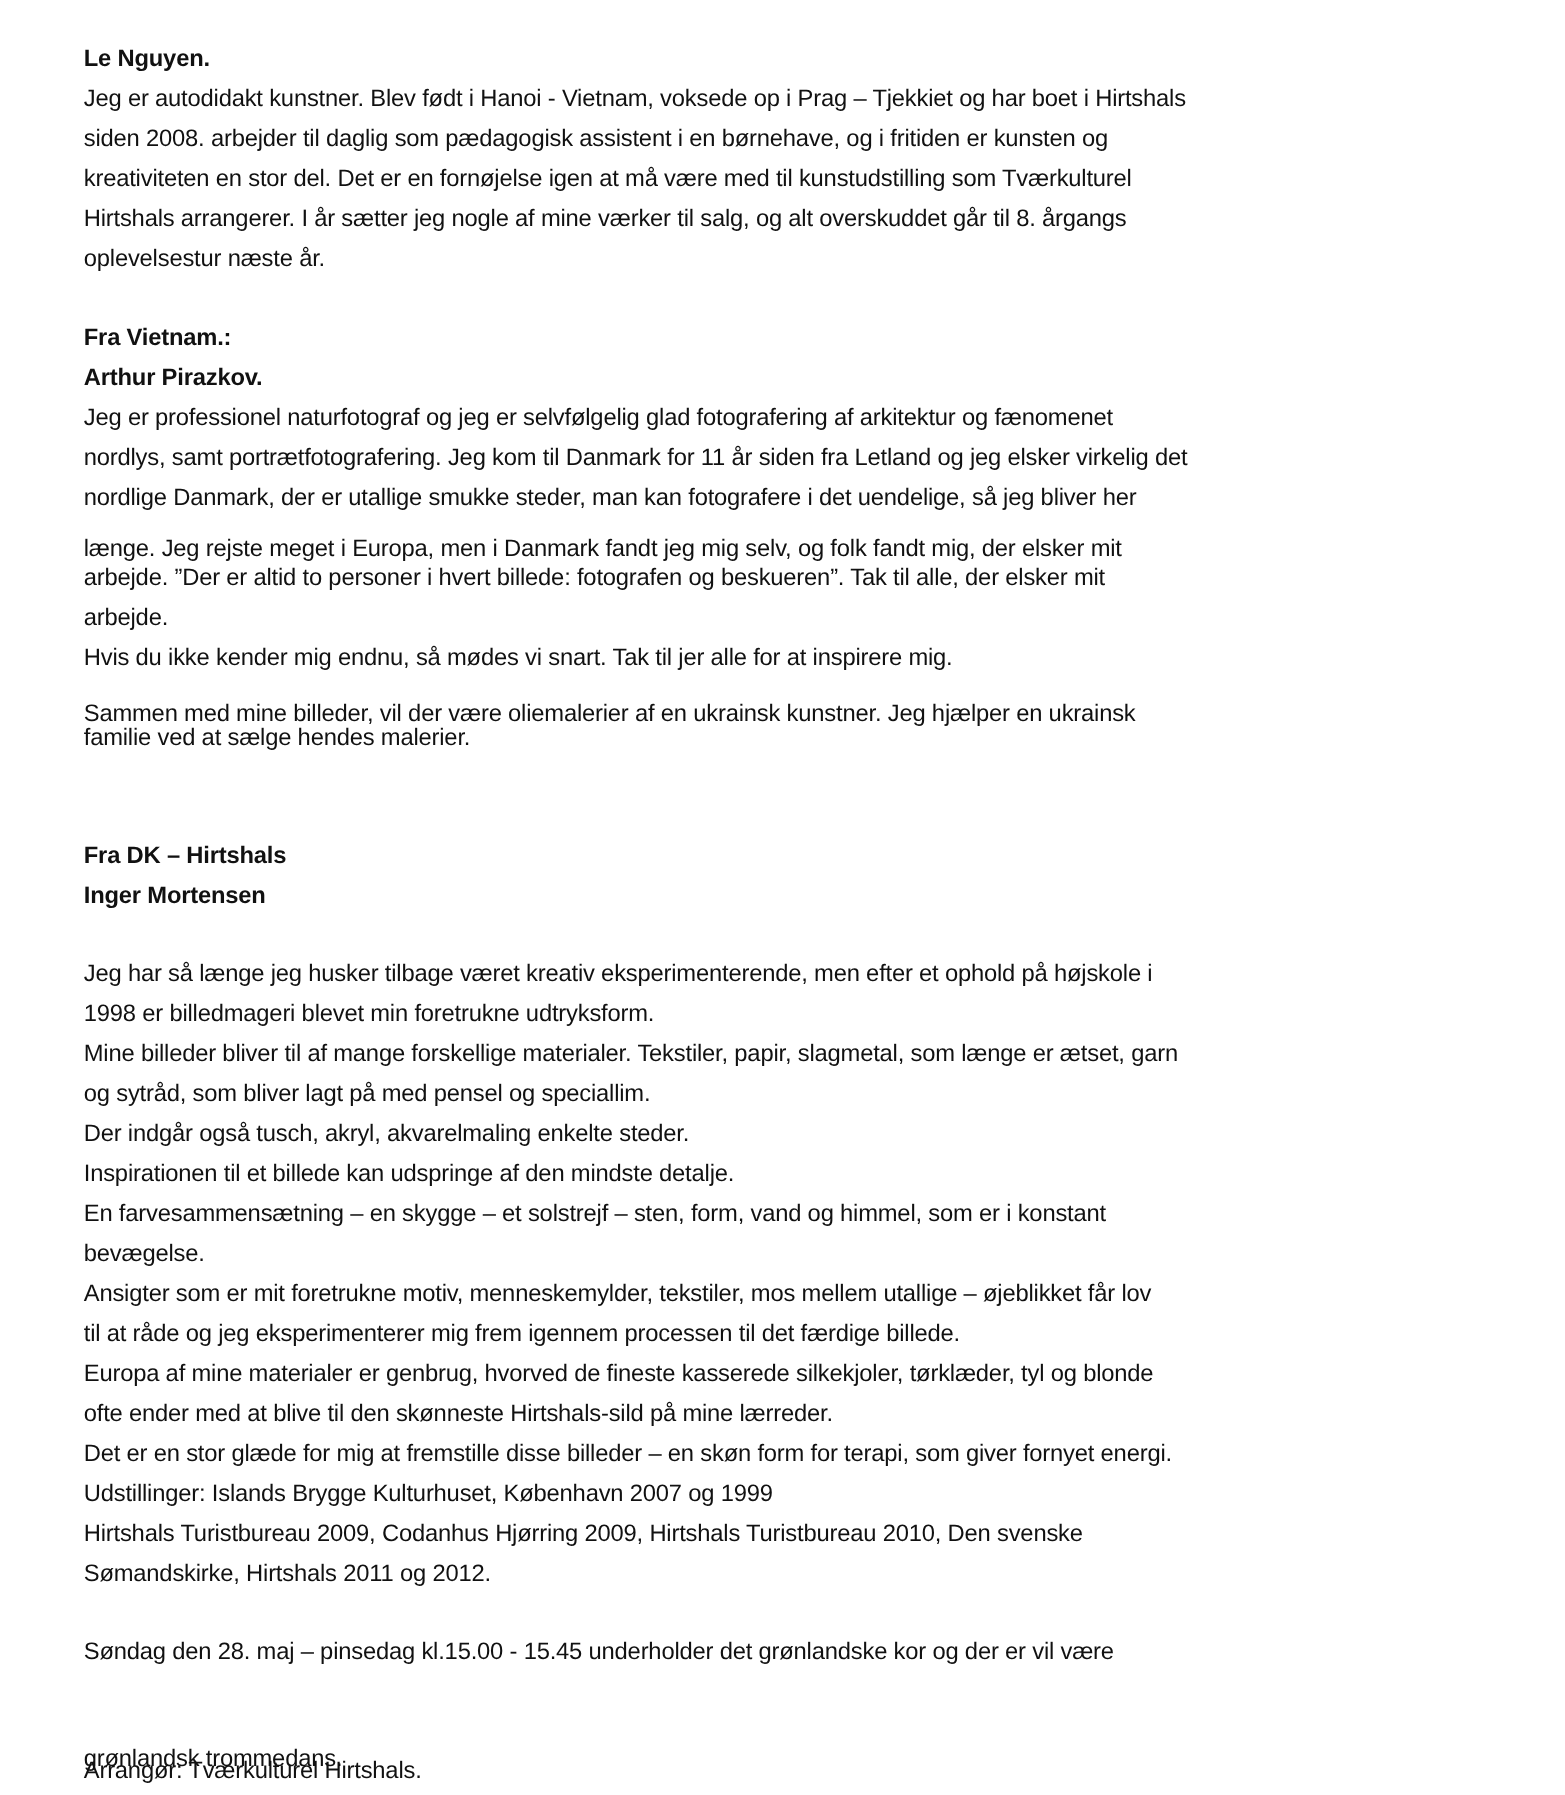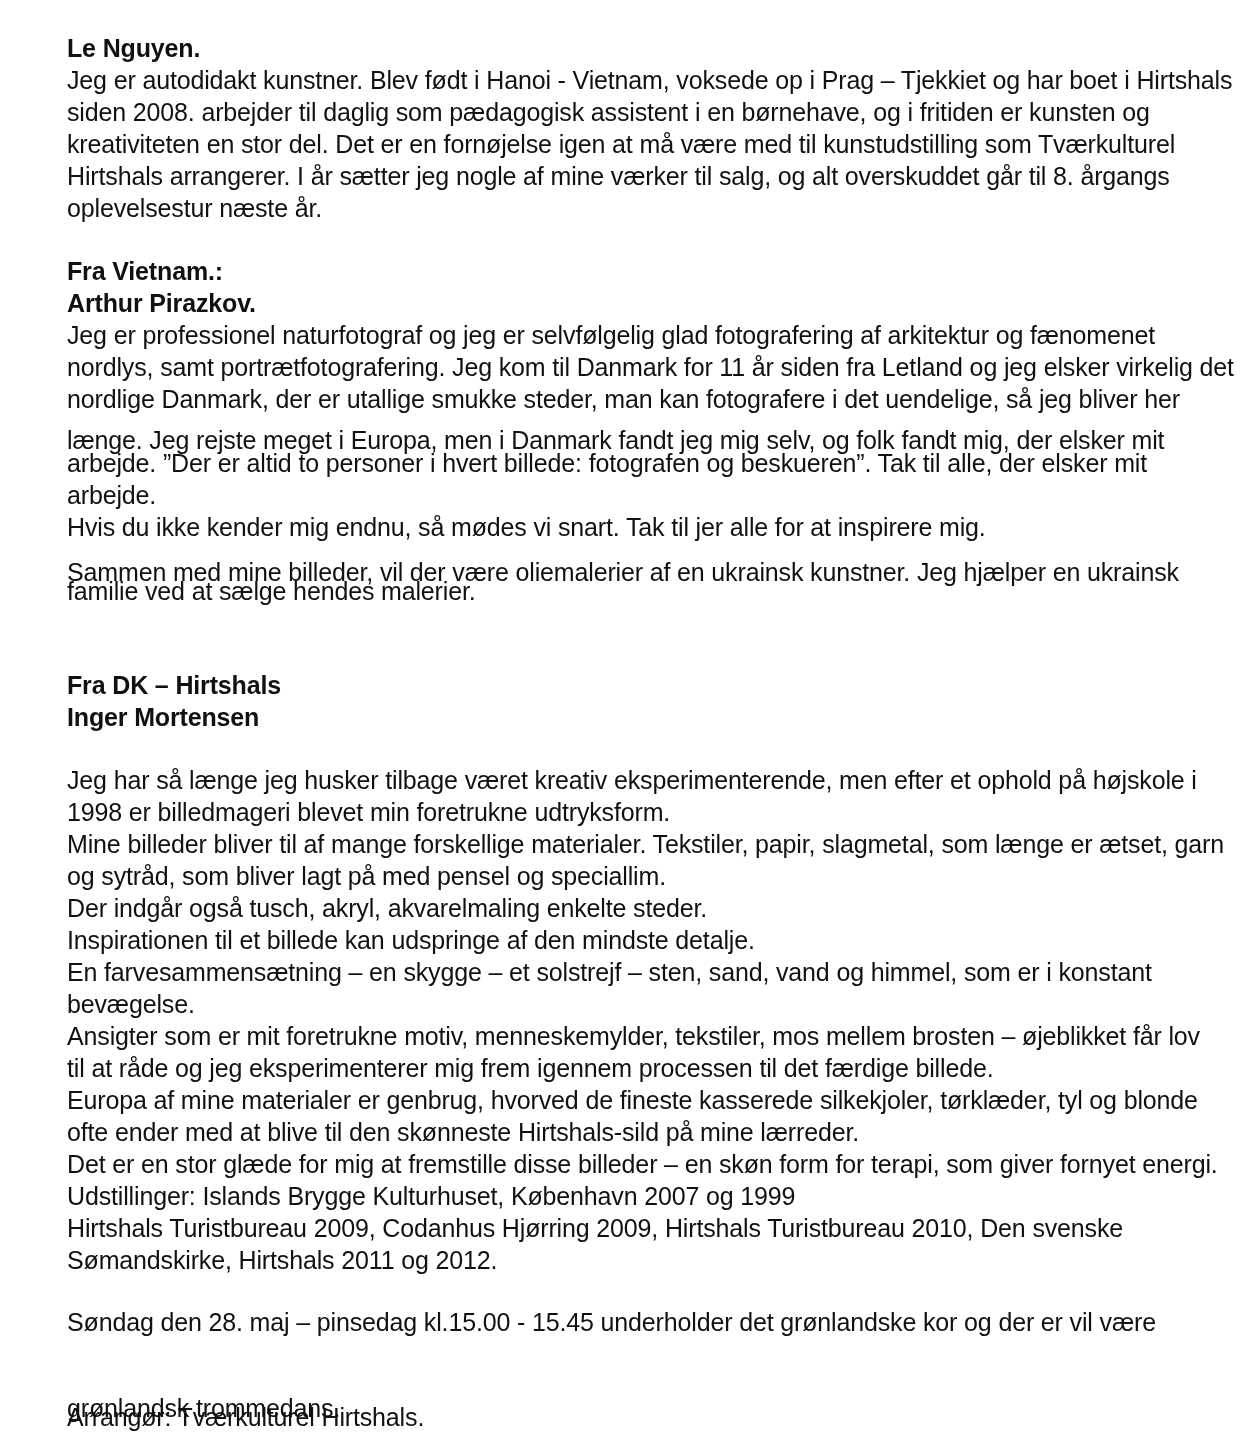--- a/index.html
+++ b/index.html
@@ -17,21 +17,21 @@
     }
     .page {
       position: absolute;
       left: 67px;
       top: 0;
       width: 1160px;
     }
     .line {
       position: absolute;
       left: 0;
-      font-size: 25px;
+      font-size: 19px;
       line-height: 32px;
       height: 32px;
       white-space: nowrap;
       letter-spacing: -0.15px;
     }
     .bold {
       font-weight: bold;
     }
   </style>
 </head>
@@ -59,23 +59,23 @@
   <div class="line" style="top:575px">familie ved at sælge hendes malerier.</div>
 
   <div class="line bold" style="top:669px">Fra DK – Hirtshals</div>
   <div class="line bold" style="top:701px">Inger Mortensen</div>
   <div class="line" style="top:764px">Jeg har så længe jeg husker tilbage været kreativ eksperimenterende, men efter et ophold på højskole i</div>
   <div class="line" style="top:796px">1998 er billedmageri blevet min foretrukne udtryksform.</div>
   <div class="line" style="top:828px">Mine billeder bliver til af mange forskellige materialer. Tekstiler, papir, slagmetal, som længe er ætset, garn</div>
   <div class="line" style="top:860px">og sytråd, som bliver lagt på med pensel og speciallim.</div>
   <div class="line" style="top:892px">Der indgår også tusch, akryl, akvarelmaling enkelte steder.</div>
   <div class="line" style="top:924px">Inspirationen til et billede kan udspringe af den mindste detalje.</div>
-  <div class="line" style="top:956px">En farvesammensætning – en skygge – et solstrejf – sten, sand, vand og himmel, som er i konstant</div>
+  <div class="line" style="top:956px">En farvesammensætning – en skygge – et solstrejf – sten, form, vand og himmel, som er i konstant</div>
   <div class="line" style="top:988px">bevægelse.</div>
-  <div class="line" style="top:1020px">Ansigter som er mit foretrukne motiv, menneskemylder, tekstiler, mos mellem brosten – øjeblikket får lov</div>
+  <div class="line" style="top:1020px">Ansigter som er mit foretrukne motiv, menneskemylder, tekstiler, mos mellem utallige – øjeblikket får lov</div>
   <div class="line" style="top:1052px">til at råde og jeg eksperimenterer mig frem igennem processen til det færdige billede.</div>
   <div class="line" style="top:1084px">Europa af mine materialer er genbrug, hvorved de fineste kasserede silkekjoler, tørklæder, tyl og blonde</div>
   <div class="line" style="top:1116px">ofte ender med at blive til den skønneste Hirtshals-sild på mine lærreder.</div>
   <div class="line" style="top:1148px">Det er en stor glæde for mig at fremstille disse billeder – en skøn form for terapi, som giver fornyet energi.</div>
   <div class="line" style="top:1180px">Udstillinger: Islands Brygge Kulturhuset, København 2007 og 1999</div>
   <div class="line" style="top:1212px">Hirtshals Turistbureau 2009, Codanhus Hjørring 2009, Hirtshals Turistbureau 2010, Den svenske</div>
   <div class="line" style="top:1244px">Sømandskirke, Hirtshals 2011 og 2012.</div>
 
   <div class="line" style="top:1306px">Søndag den 28. maj – pinsedag kl.15.00 - 15.45 underholder det grønlandske kor og der er vil være</div>
   <div class="line" style="top:1392px">grønlandsk trommedans.</div>

